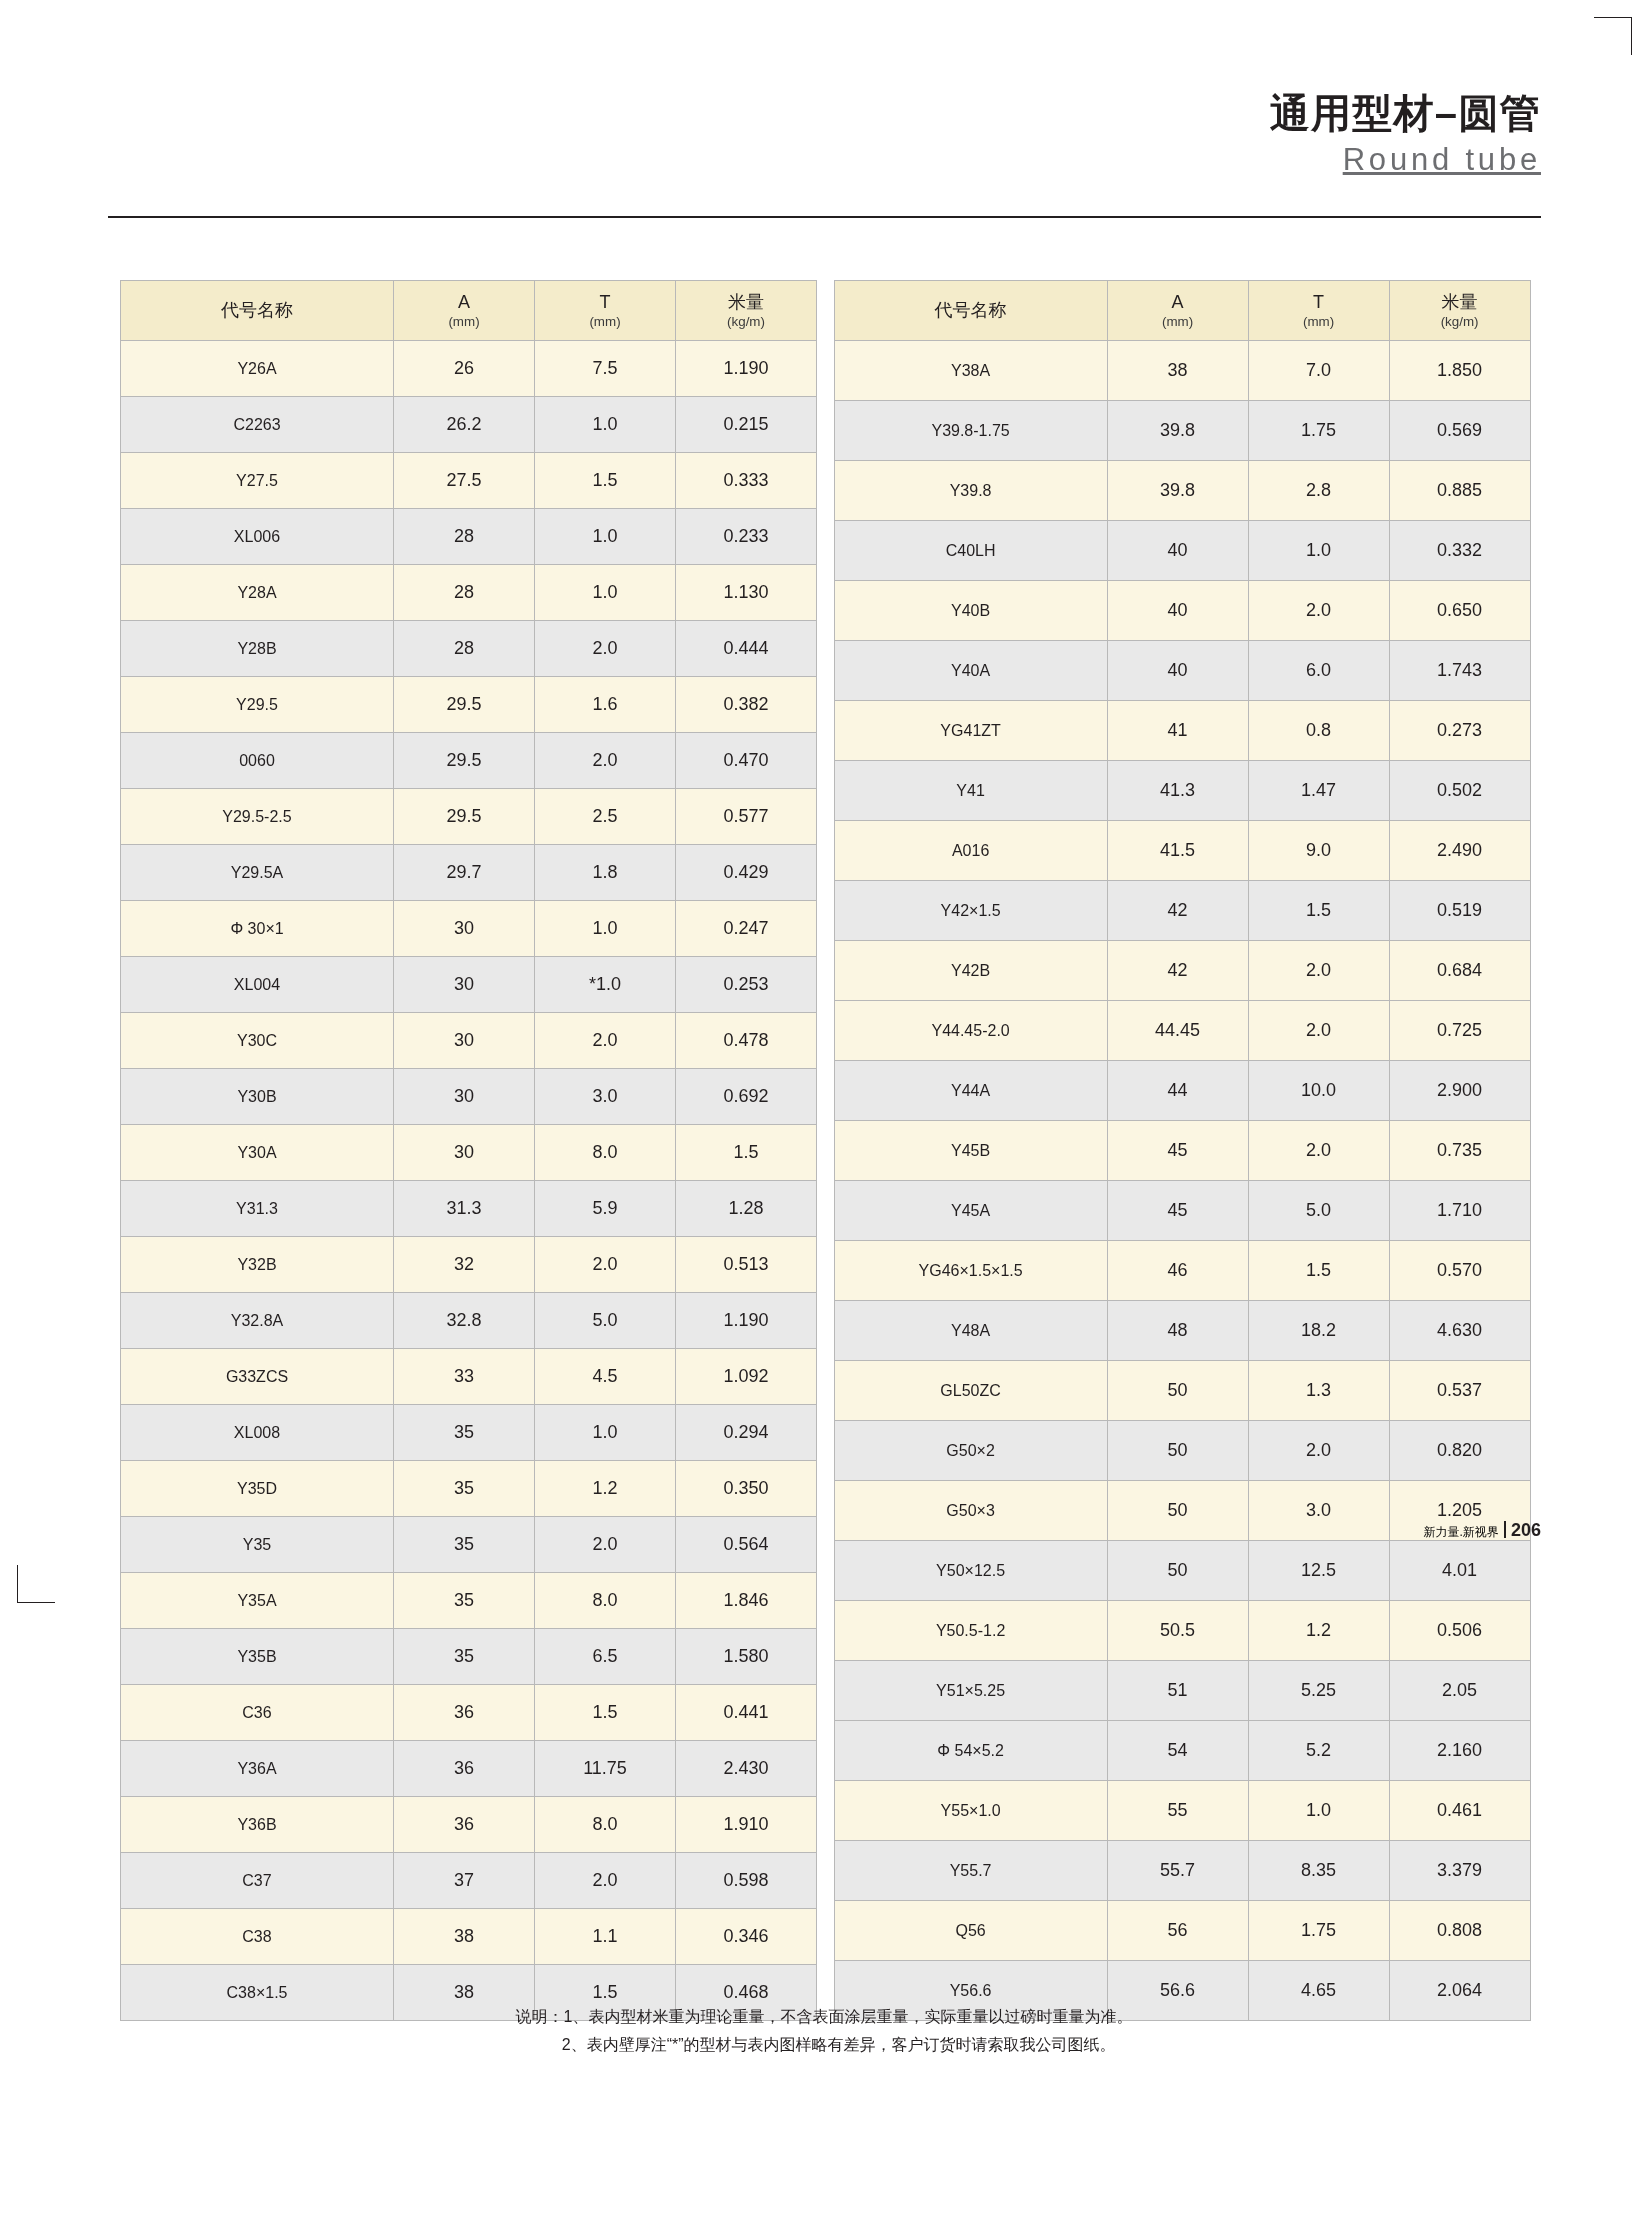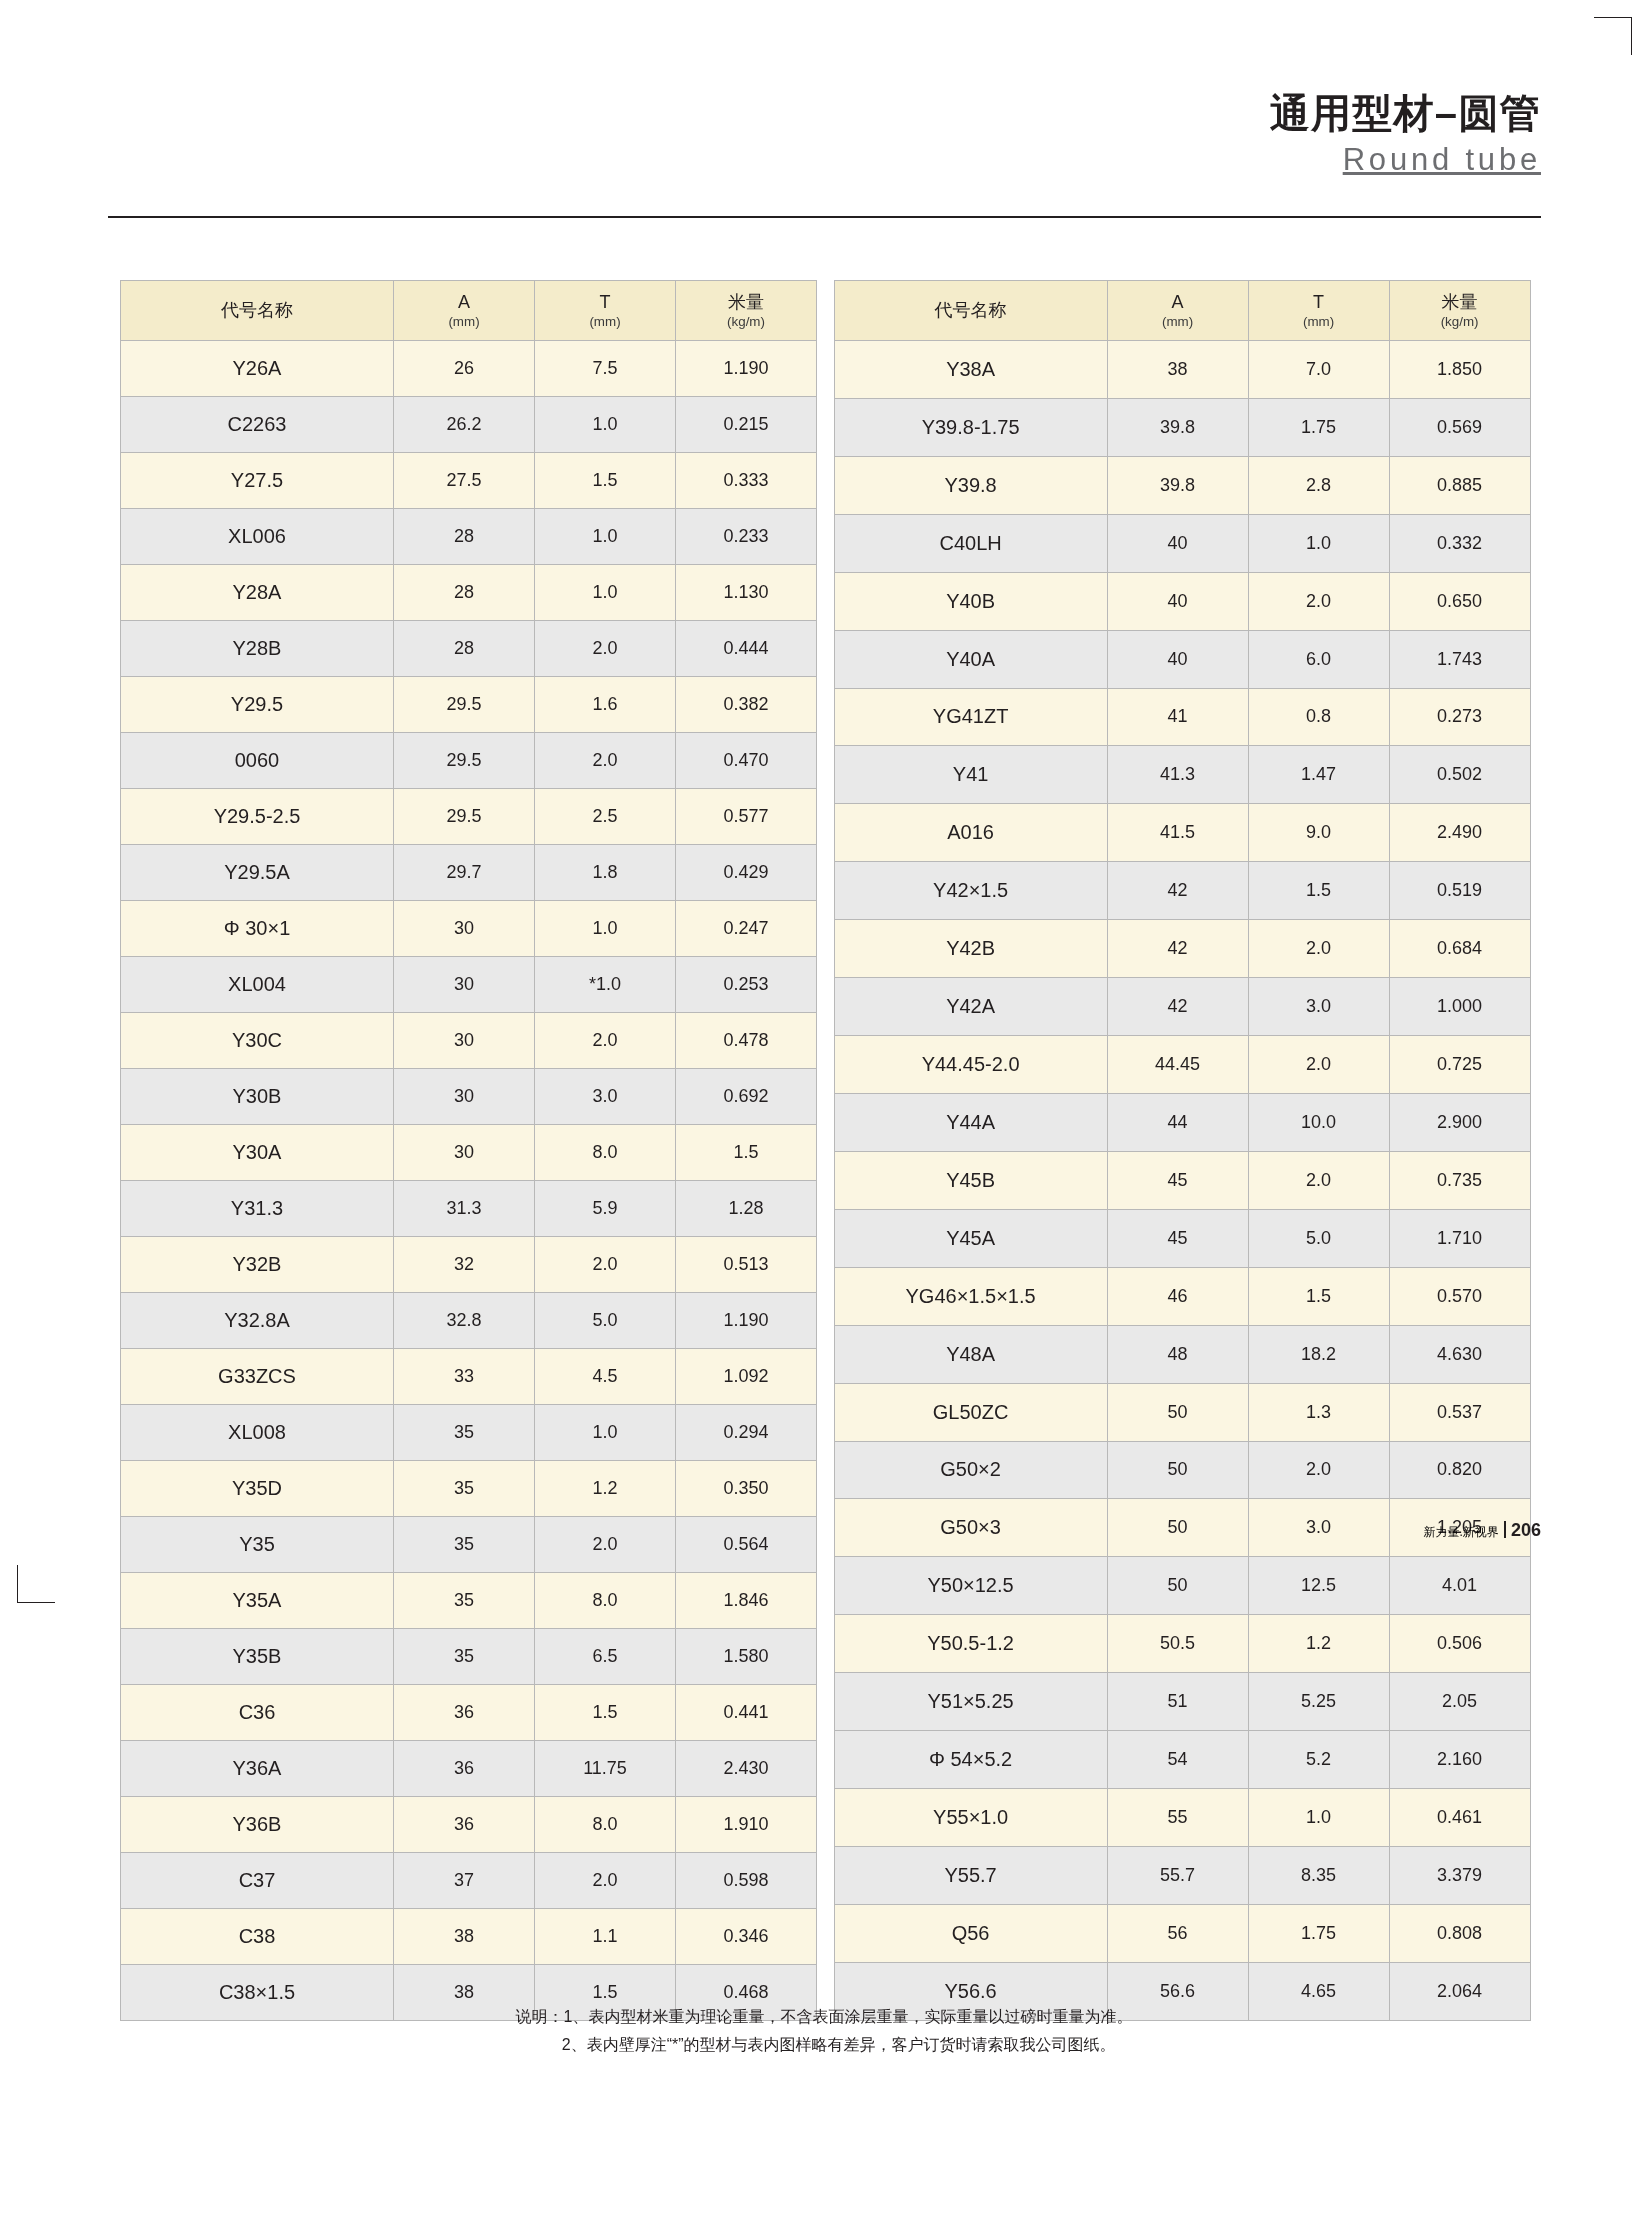--- a/index.html
+++ b/index.html
@@ -104,21 +104,21 @@
     text-align: center;
   }
   thead .unit {
     display: block;
     font-size: 13.4px;
     color: #3b3b3b;
     margin-top: 1.3px;
   }
   tbody tr.odd td  { background: #fbf6e2; }
   tbody tr.even td { background: #e9e9e9; }
-  tbody td.name { font-size: 20px; }
+  tbody td.name { font-size: 16px; }
   tbody td { font-size: 18px; }
 
   
   .notes {
     position: absolute;
     left: 120px;
     width: 1408px;
     top: 2003px;
     text-align: center;
     font-size: 16px;
@@ -469,26 +469,20 @@
             <td>42</td>
             <td>1.5</td>
             <td>0.519</td>
           </tr>
           <tr class="odd">
             <td class="name">Y42B</td>
             <td>42</td>
             <td>2.0</td>
             <td>0.684</td>
           </tr>
-          <tr class="even">
-            <td class="name">Y42A</td>
-            <td>42</td>
-            <td>3.0</td>
-            <td>1.000</td>
-          </tr>
           <tr class="odd">
             <td class="name">Y44.45-2.0</td>
             <td>44.45</td>
             <td>2.0</td>
             <td>0.725</td>
           </tr>
           <tr class="even">
             <td class="name">Y44A</td>
             <td>44</td>
             <td>10.0</td>

